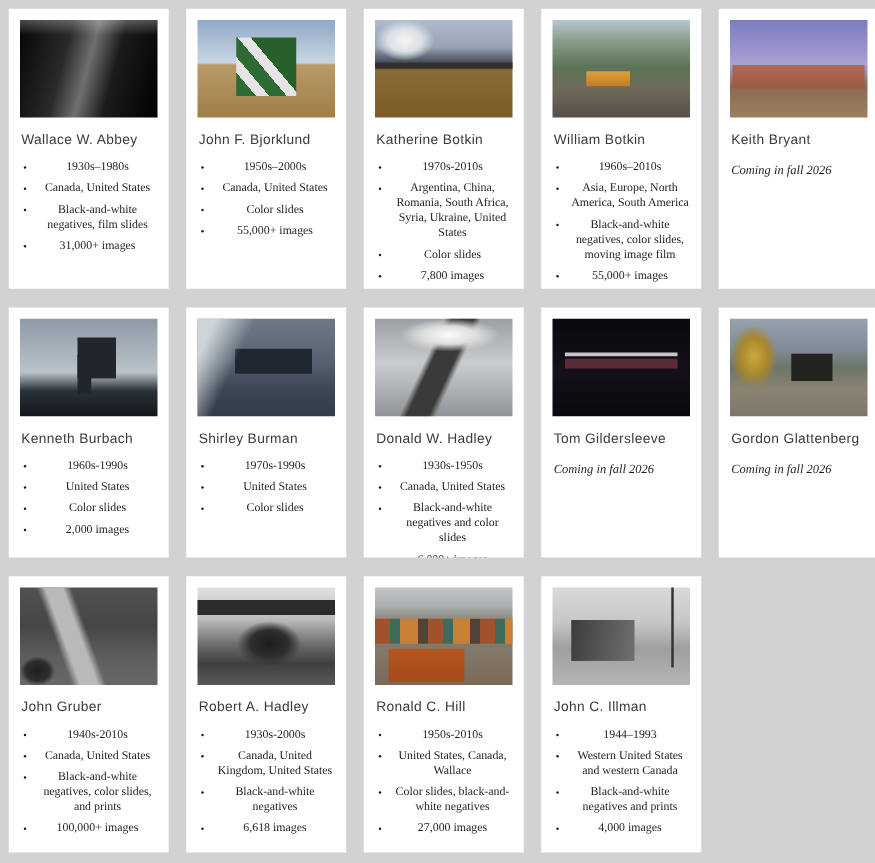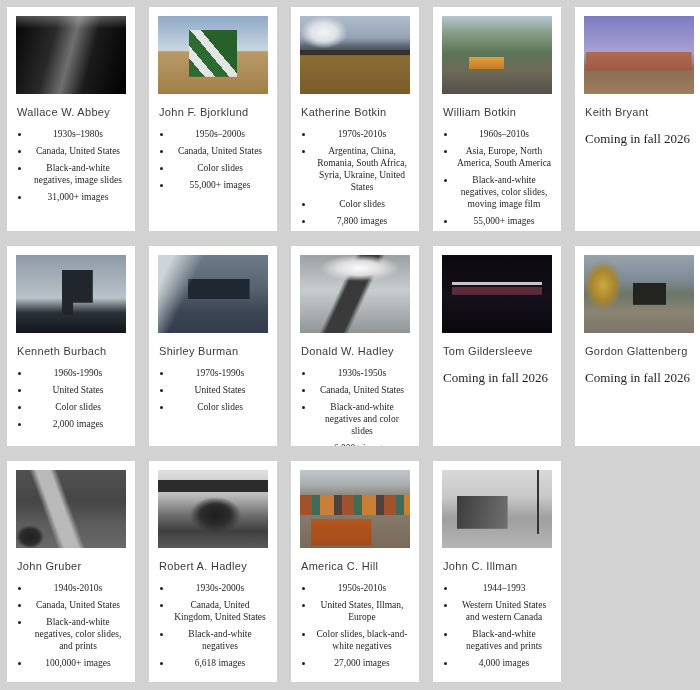--- a/index.html
+++ b/index.html
@@ -23,22 +23,22 @@
     font-family:"Liberation Sans", sans-serif; font-weight:400;
     font-size:11px; letter-spacing:.3px; color:#3a3a3a; margin:0 0 0 1px;
     white-space:nowrap;
   }
   ul.details { margin:10px 0 0; padding:0 0 0 14px;text-align:center; }
   ul.details li {
     font-family:"Liberation Serif", serif; font-size:9.5px; line-height:1.27;
     color:#1e1e1e; margin:0 0 5px;
   }
   .status {
-    font-family:"Liberation Serif", serif; 
-    font-size:13px; color:#1e1e1e; margin:13px 0 0 1px;
+    font-family:"Liberation Serif", serif; font-style:italic;
+    font-size:10px; color:#1e1e1e; margin:13px 0 0 1px;
   }
 
   
   .ph1 { background:
     linear-gradient(180deg, rgba(255,255,255,.28), transparent 16%),
     linear-gradient(105deg, #050505, #2a2a2a 33%, #6f6f6f 49%, #1b1b1b 66%, #000); }
   .ph2 { background:
     linear-gradient(50deg, #2e6b33 18%, #e4e4e4 18% 30%, #2e6b33 30% 46%, #e4e4e4 46% 58%, #276029 58%) 50% 46%/44% 60% no-repeat,
     linear-gradient(180deg, #8fa9c6 0%, #c9d6e2 44%, #b99a66 46%, #a07e48 100%); }
   .ph3 { background:
@@ -97,21 +97,21 @@
 <body>
 
 <div class="page">
   <div class="grid">
   <div class="card">
     <div class="thumb ph1" title="black-and-white night photo of streamlined train at a station"></div>
     <h2 class="name">Wallace W. Abbey</h2>
     <ul class="details">
           <li>1930s–1980s</li>
           <li>Canada, United States</li>
-          <li>Black-and-white negatives, image slides</li>
+          <li>Black-and-white negatives, film slides</li>
           <li>31,000+ images</li>
         </ul>
 
   </div>
 
   <div class="card">
     <div class="thumb ph2" title="green Burlington Northern diesel locomotive head-on under blue sky"></div>
     <h2 class="name">John F. Bjorklund</h2>
     <ul class="details">
           <li>1950s–2000s</li>
@@ -222,24 +222,24 @@
           <li>Canada, United Kingdom, United States</li>
           <li>Black-and-white negatives</li>
           <li>6,618 images</li>
         </ul>
 
   </div>
 
 
   <div class="card">
     <div class="thumb ph14" title="colorful rail yard with orange boxcars and freight equipment"></div>
-    <h2 class="name">America C. Hill</h2>
+    <h2 class="name">Ronald C. Hill</h2>
     <ul class="details">
           <li>1950s-2010s</li>
-          <li>United States, Illman, Europe</li>
+          <li>United States, Canada, Wallace</li>
           <li>Color slides, black-and-white negatives</li>
           <li>27,000 images</li>
         </ul>
 
   </div>
 
   <div class="card">
     <div class="thumb ph15" title="black-and-white electric locomotive under catenary poles"></div>
     <h2 class="name">John C. Illman</h2>
     <ul class="details">

